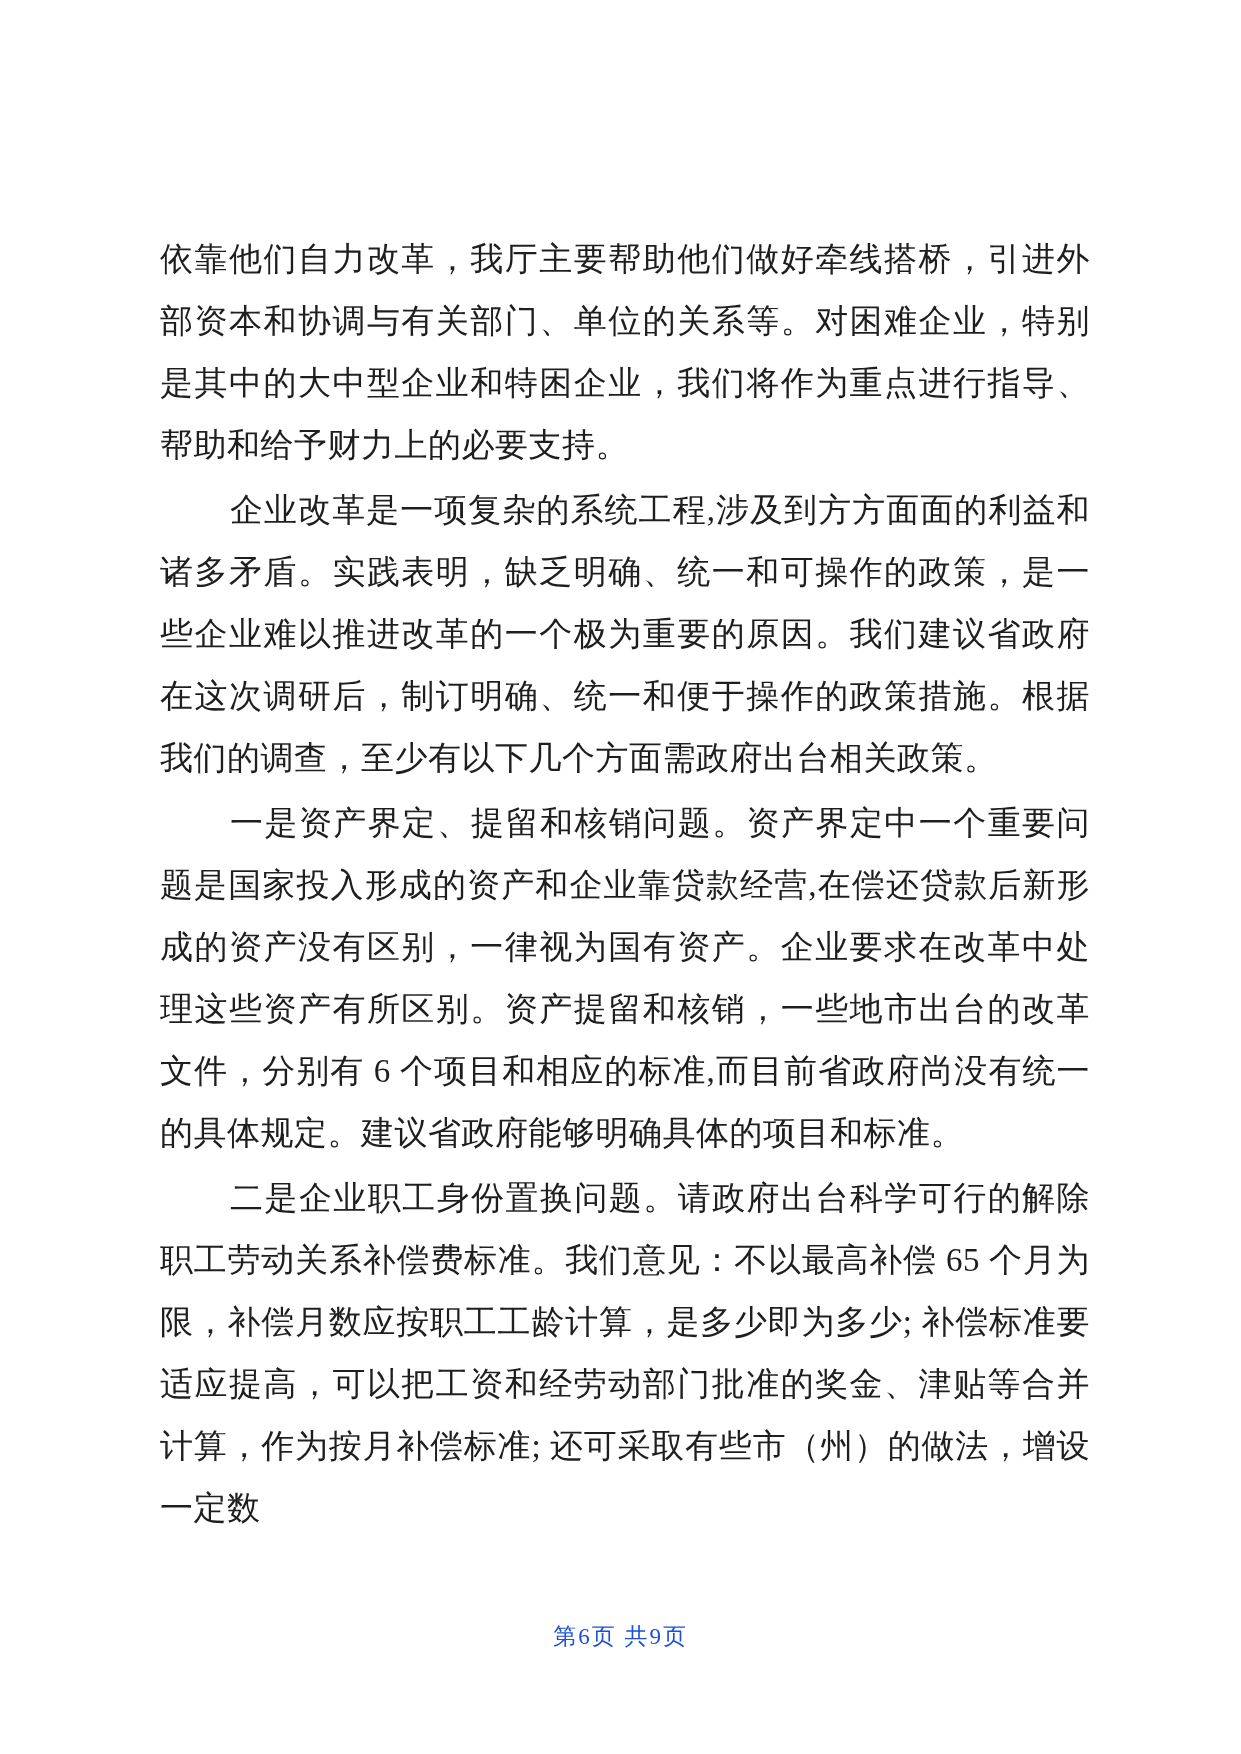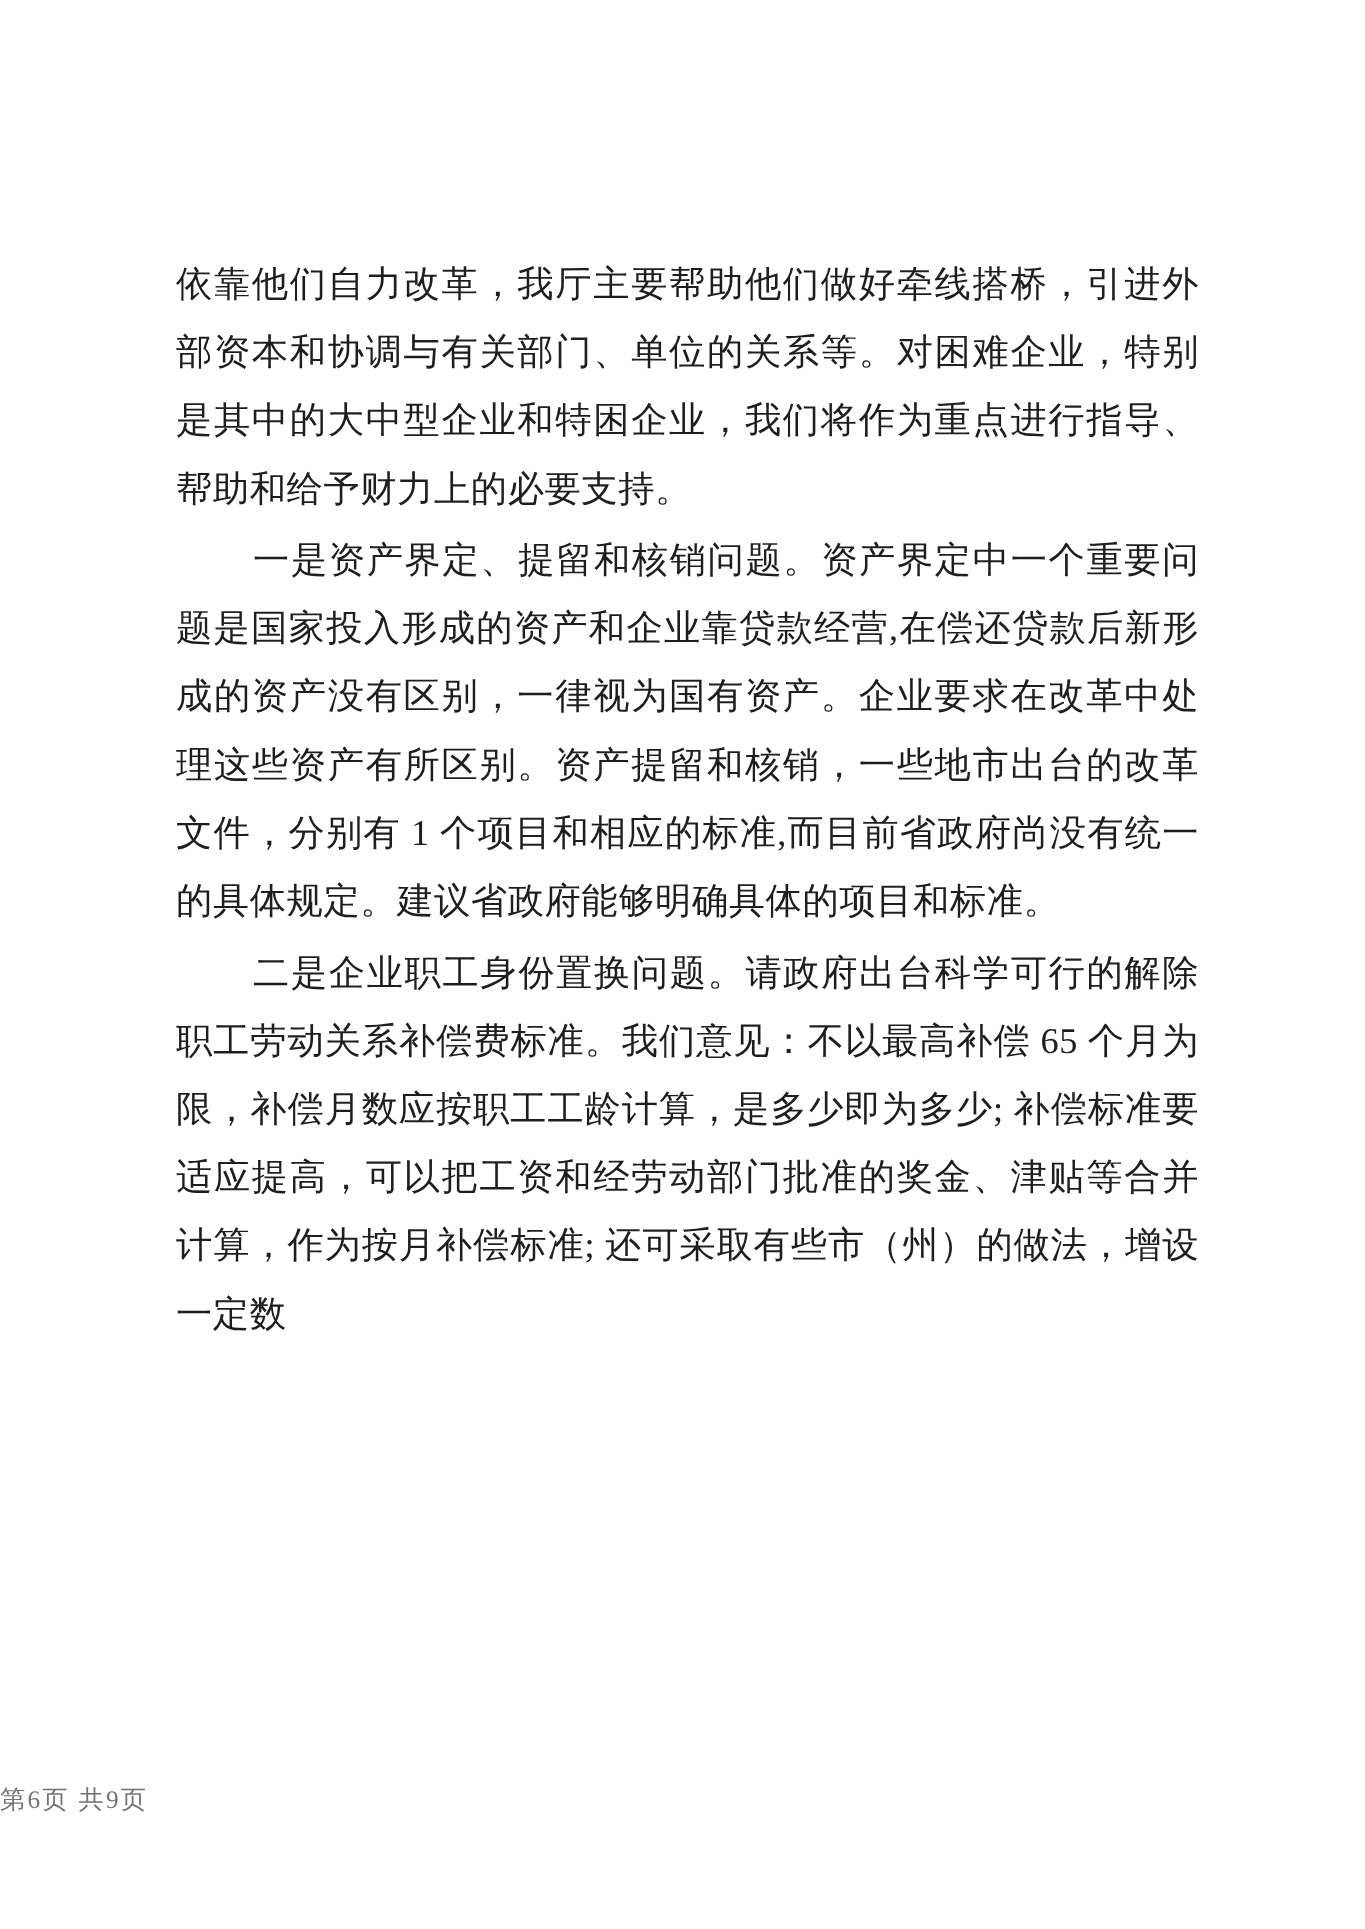--- a/index.html
+++ b/index.html
@@ -38,29 +38,31 @@
     word-break: break-all;
   }
   .para.indent {
     text-indent: 70px;
   }
   .footer {
     position: absolute;
     left: 0;
     top: 1614px;
     width: 1241px;
+    text-align: center;
     font-size: 23px;
     line-height: 46px;
-    color: #737373;
+    color: #1d4ed8;
     letter-spacing: 2px;
   }
 </style>
 </head>
 <body>
 
 <div class="page">
   <div class="content">
     <p class="para">依靠他们自力改革，我厅主要帮助他们做好牵线搭桥，引进外部资本和协调与有关部门、单位的关系等。对困难企业，特别是其中的大中型企业和特困企业，我们将作为重点进行指导、帮助和给予财力上的必要支持。</p>
-    <p class="para indent">一是资产界定、提留和核销问题。资产界定中一个重要问题是国家投入形成的资产和企业靠贷款经营,在偿还贷款后新形成的资产没有区别，一律视为国有资产。企业要求在改革中处理这些资产有所区别。资产提留和核销，一些地市出台的改革文件，分别有 1 个项目和相应的标准,而目前省政府尚没有统一的具体规定。建议省政府能够明确具体的项目和标准。</p>
+    <p class="para indent">企业改革是一项复杂的系统工程,涉及到方方面面的利益和诸多矛盾。实践表明，缺乏明确、统一和可操作的政策，是一些企业难以推进改革的一个极为重要的原因。我们建议省政府在这次调研后，制订明确、统一和便于操作的政策措施。根据我们的调查，至少有以下几个方面需政府出台相关政策。</p>
+    <p class="para indent">一是资产界定、提留和核销问题。资产界定中一个重要问题是国家投入形成的资产和企业靠贷款经营,在偿还贷款后新形成的资产没有区别，一律视为国有资产。企业要求在改革中处理这些资产有所区别。资产提留和核销，一些地市出台的改革文件，分别有 6 个项目和相应的标准,而目前省政府尚没有统一的具体规定。建议省政府能够明确具体的项目和标准。</p>
     <p class="para indent">二是企业职工身份置换问题。请政府出台科学可行的解除职工劳动关系补偿费标准。我们意见：不以最高补偿 65 个月为限，补偿月数应按职工工龄计算，是多少即为多少; 补偿标准要适应提高，可以把工资和经劳动部门批准的奖金、津贴等合并计算，作为按月补偿标准; 还可采取有些市（州）的做法，增设一定数</p>
   </div>
   <div class="footer">第6页 共9页</div>
 </div>
 
 </body></html>

